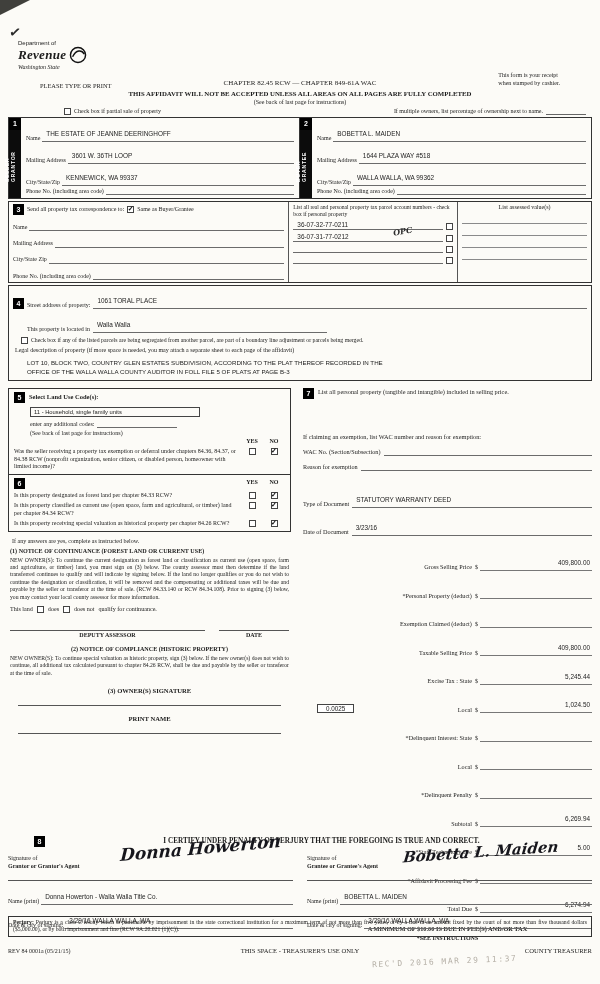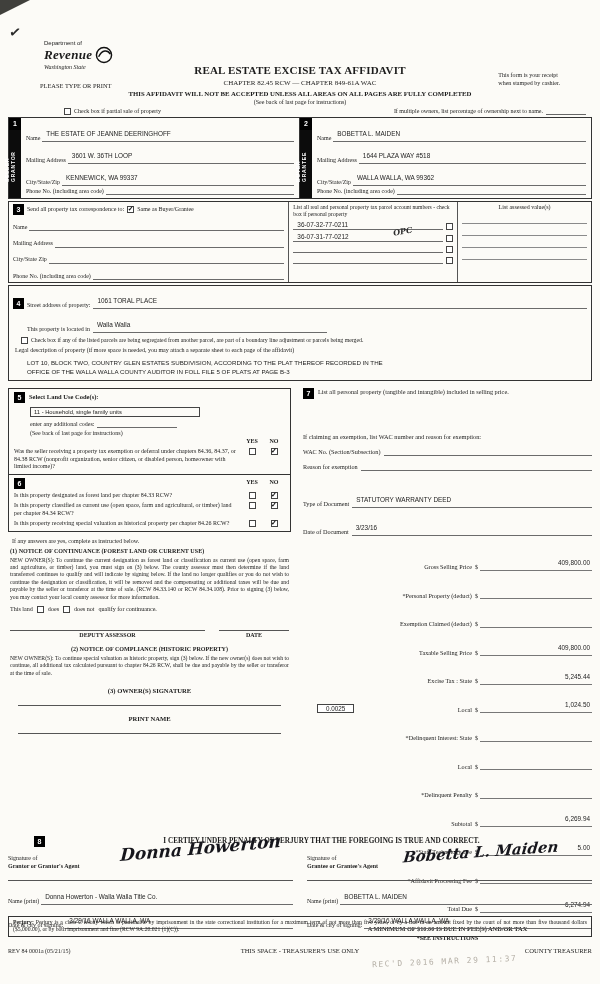--- a/index.html
+++ b/index.html
@@ -6,21 +6,21 @@
   html,body { background:#9a9a96; }
   body { font-family:"Liberation Serif", serif; }
   .page { position:relative; width:600px; height:984px; margin:0 auto; background:#fcfbf7; color:#1c1c1c; overflow:hidden; line-height:1.25; }
 
   
   .corner-wedge { position:absolute; top:0; left:0; width:0; height:0;
     border-top:15px solid #40403c; border-right:30px solid transparent; }
   .hand-check { position:absolute; top:24px; left:9px; font-size:14px; font-weight:bold; transform:rotate(9deg); color:#2a2a2a; }
 
   
-  .logo { position:absolute; top:40px; left:44px; }
+  .logo { position:absolute; top:40px; left:18px; }
   .logo-l1 { font:6px "Liberation Sans",sans-serif; }
   .logo-row { display:flex; align-items:center; gap:3px; }
   .logo-l2 { font:bold italic 13px "Liberation Serif",serif; letter-spacing:.3px; }
   .logo-mark { width:18px; height:18px; }
   .logo-l3 { font:italic 6px "Liberation Serif",serif; }
   .title { position:absolute; top:64px; left:0; right:0; text-align:center; font-weight:bold; font-size:11px; letter-spacing:.2px; }
   .please { position:absolute; top:82px; left:40px; font-size:6.4px; }
   .chapter { position:absolute; top:79px; left:0; right:0; text-align:center; font-size:7px; }
   .receipt { position:absolute; top:72px; right:40px; font-size:6px; text-align:left; }
   .warning { position:absolute; top:90px; left:0; right:0; text-align:center; font-weight:bold; font-size:6.8px; }
@@ -156,21 +156,20 @@
     <div class="logo-row">
       <span class="logo-l2">Revenue</span>
       <svg class="logo-mark" viewBox="0 0 20 20">
         <circle cx="10" cy="10" r="8.4" fill="none" stroke="#111" stroke-width="1.6"></circle>
         <path d="M4 12 C 8 4, 14 4, 17 9" fill="none" stroke="#111" stroke-width="1.6"></path>
       </svg>
     </div>
     <div class="logo-l3">Washington State</div>
   </div>
 
-  <div class="title">REAL ESTATE EXCISE TAX AFFIDAVIT</div>
   <div class="please">PLEASE TYPE OR PRINT</div>
   <div class="chapter">CHAPTER 82.45 RCW — CHAPTER 849-61A WAC</div>
   <div class="receipt">
     <div>This form is your receipt</div>
     <div>when stamped by cashier.</div>
   </div>
   <div class="warning">THIS AFFIDAVIT WILL NOT BE ACCEPTED UNLESS ALL AREAS ON ALL PAGES ARE FULLY COMPLETED</div>
   <div class="seeback">(See back of last page for instructions)</div>
   <div class="cbrow">
     <span class="cb"></span>

